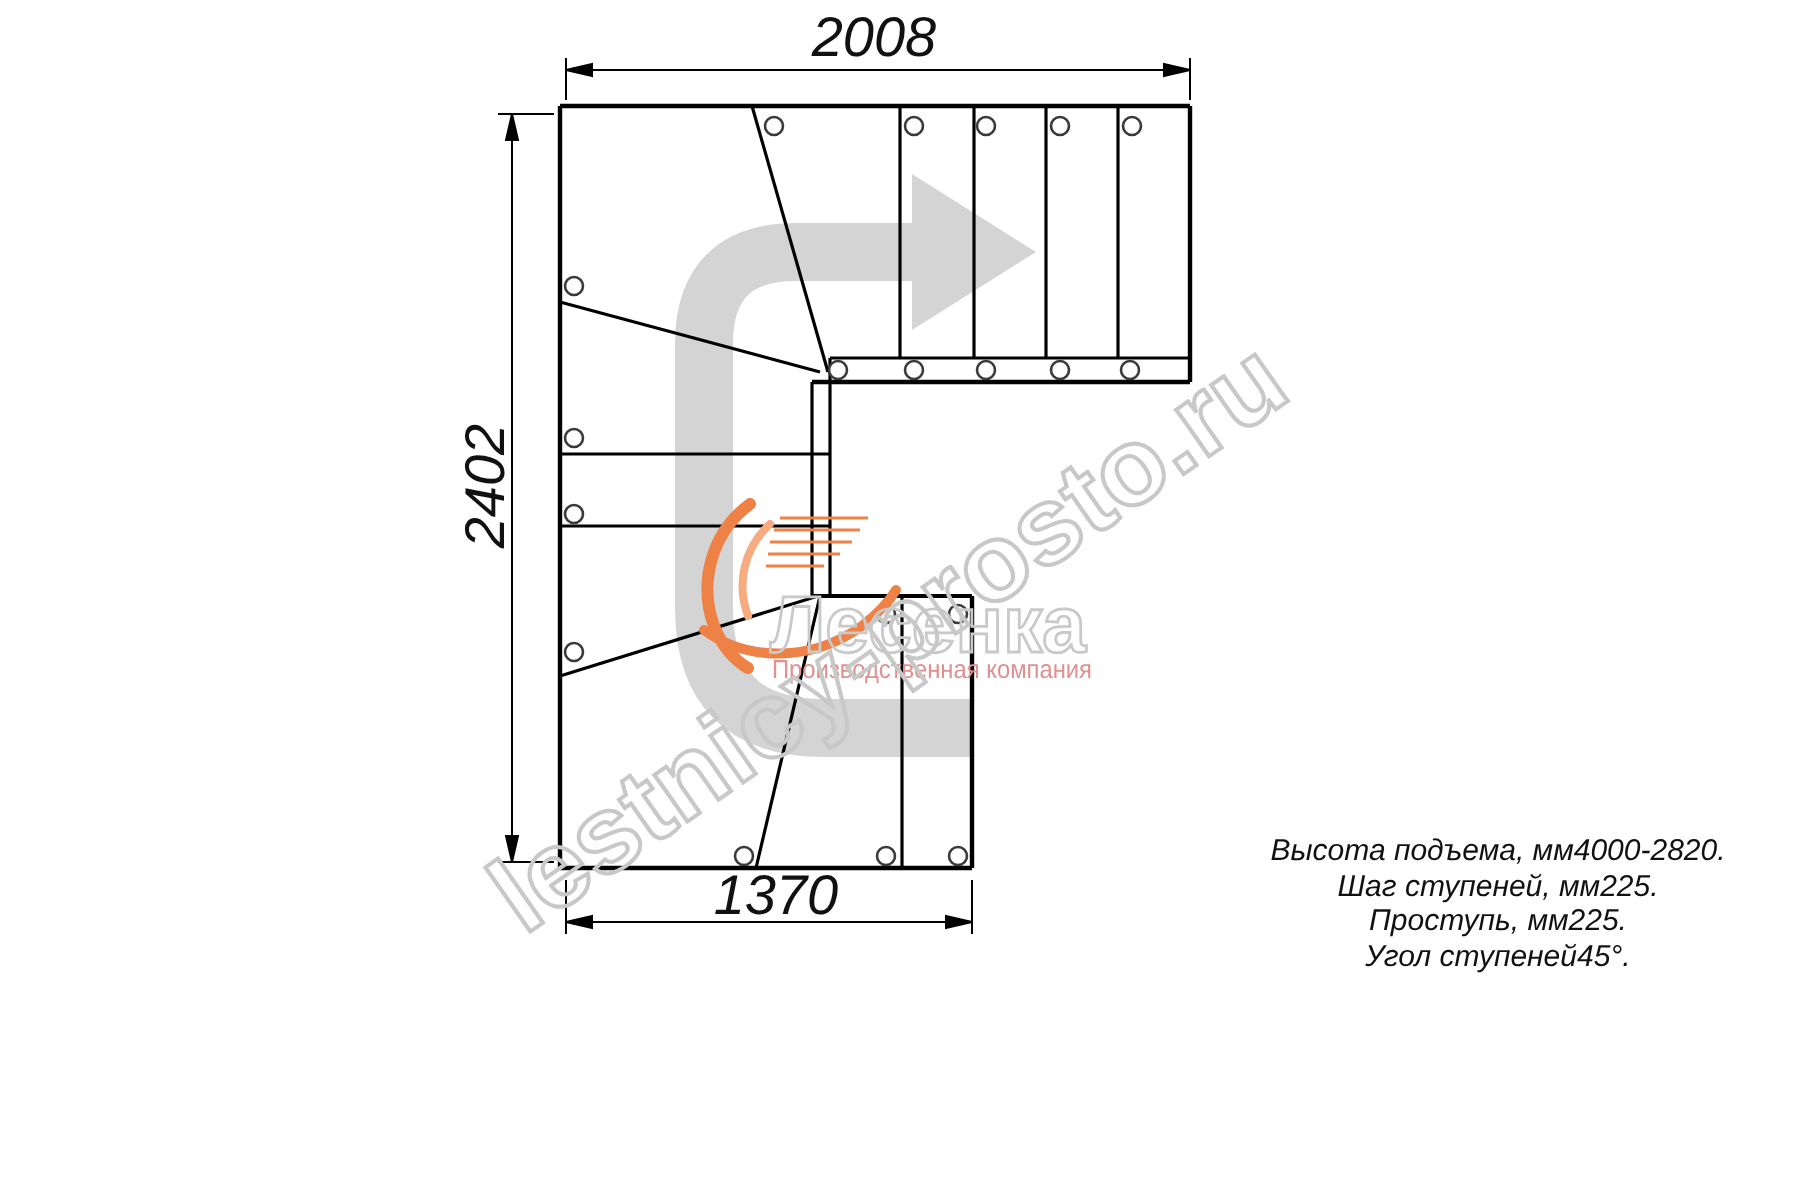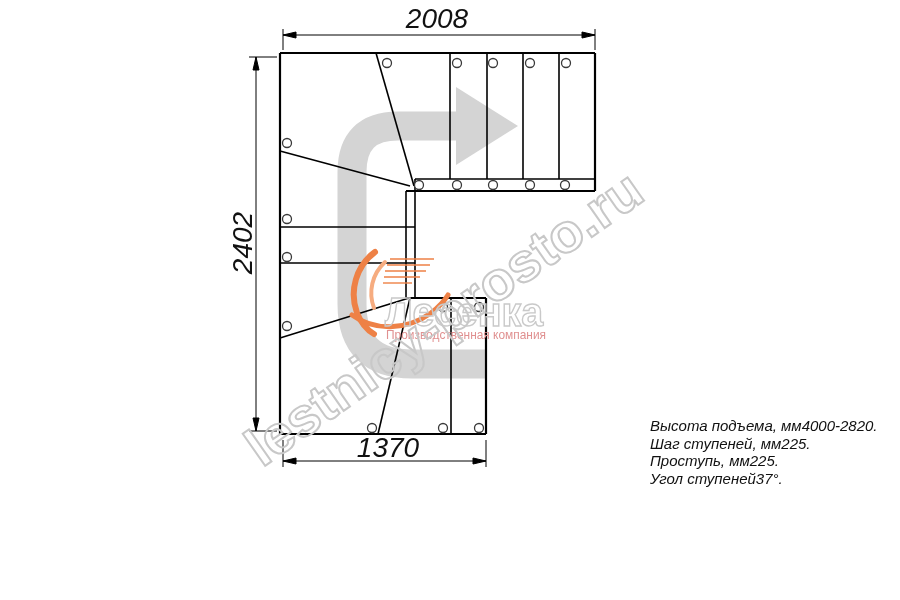--- a/index.html
+++ b/index.html
@@ -2,21 +2,21 @@
 <html><head>
 <meta charset="utf-8">
 <style>
   html,body{margin:0;padding:0;}
   body{width:900px;height:600px;background:#ffffff;overflow:hidden;
        font-family:"Liberation Sans", sans-serif;}
   .canvas{position:relative;width:900px;height:540px;background:#fff;}
   svg{position:absolute;left:0;top:0;}
   .specs{position:absolute;left:612px;top:417px;width:236px;
          font-style:italic;font-size:15px;line-height:17.6px;color:#111;}
-  .spec-row{display:flex;justify-content:flex-start;white-space:nowrap;margin-left:38px;}
+  .spec-row{display:flex;justify-content:center;white-space:nowrap;margin-left:38px;}
   .spec-row .val{text-align:right;}
 </style>
 </head>
 <body>
 
 <div class="canvas">
   <svg width="900" height="600" viewBox="0 0 900 600">
 
     <g>
       <path d="M 486,364 L 412,364 Q 352,364 352,304 L 352,172 Q 352,126 398,126 L 457,126" fill="none" stroke="#d4d4d4" stroke-width="29"></path>
@@ -130,16 +130,16 @@
     <div class="spec-row">
       <span class="lbl">Шаг ступеней, мм</span>
       <span class="val">225.</span>
     </div>
     <div class="spec-row">
       <span class="lbl">Проступь, мм</span>
       <span class="val">225.</span>
     </div>
     <div class="spec-row">
       <span class="lbl">Угол ступеней</span>
-      <span class="val">37°.</span>
+      <span class="val">45°.</span>
     </div>
   </div>
 </div>
 
 </body></html>

